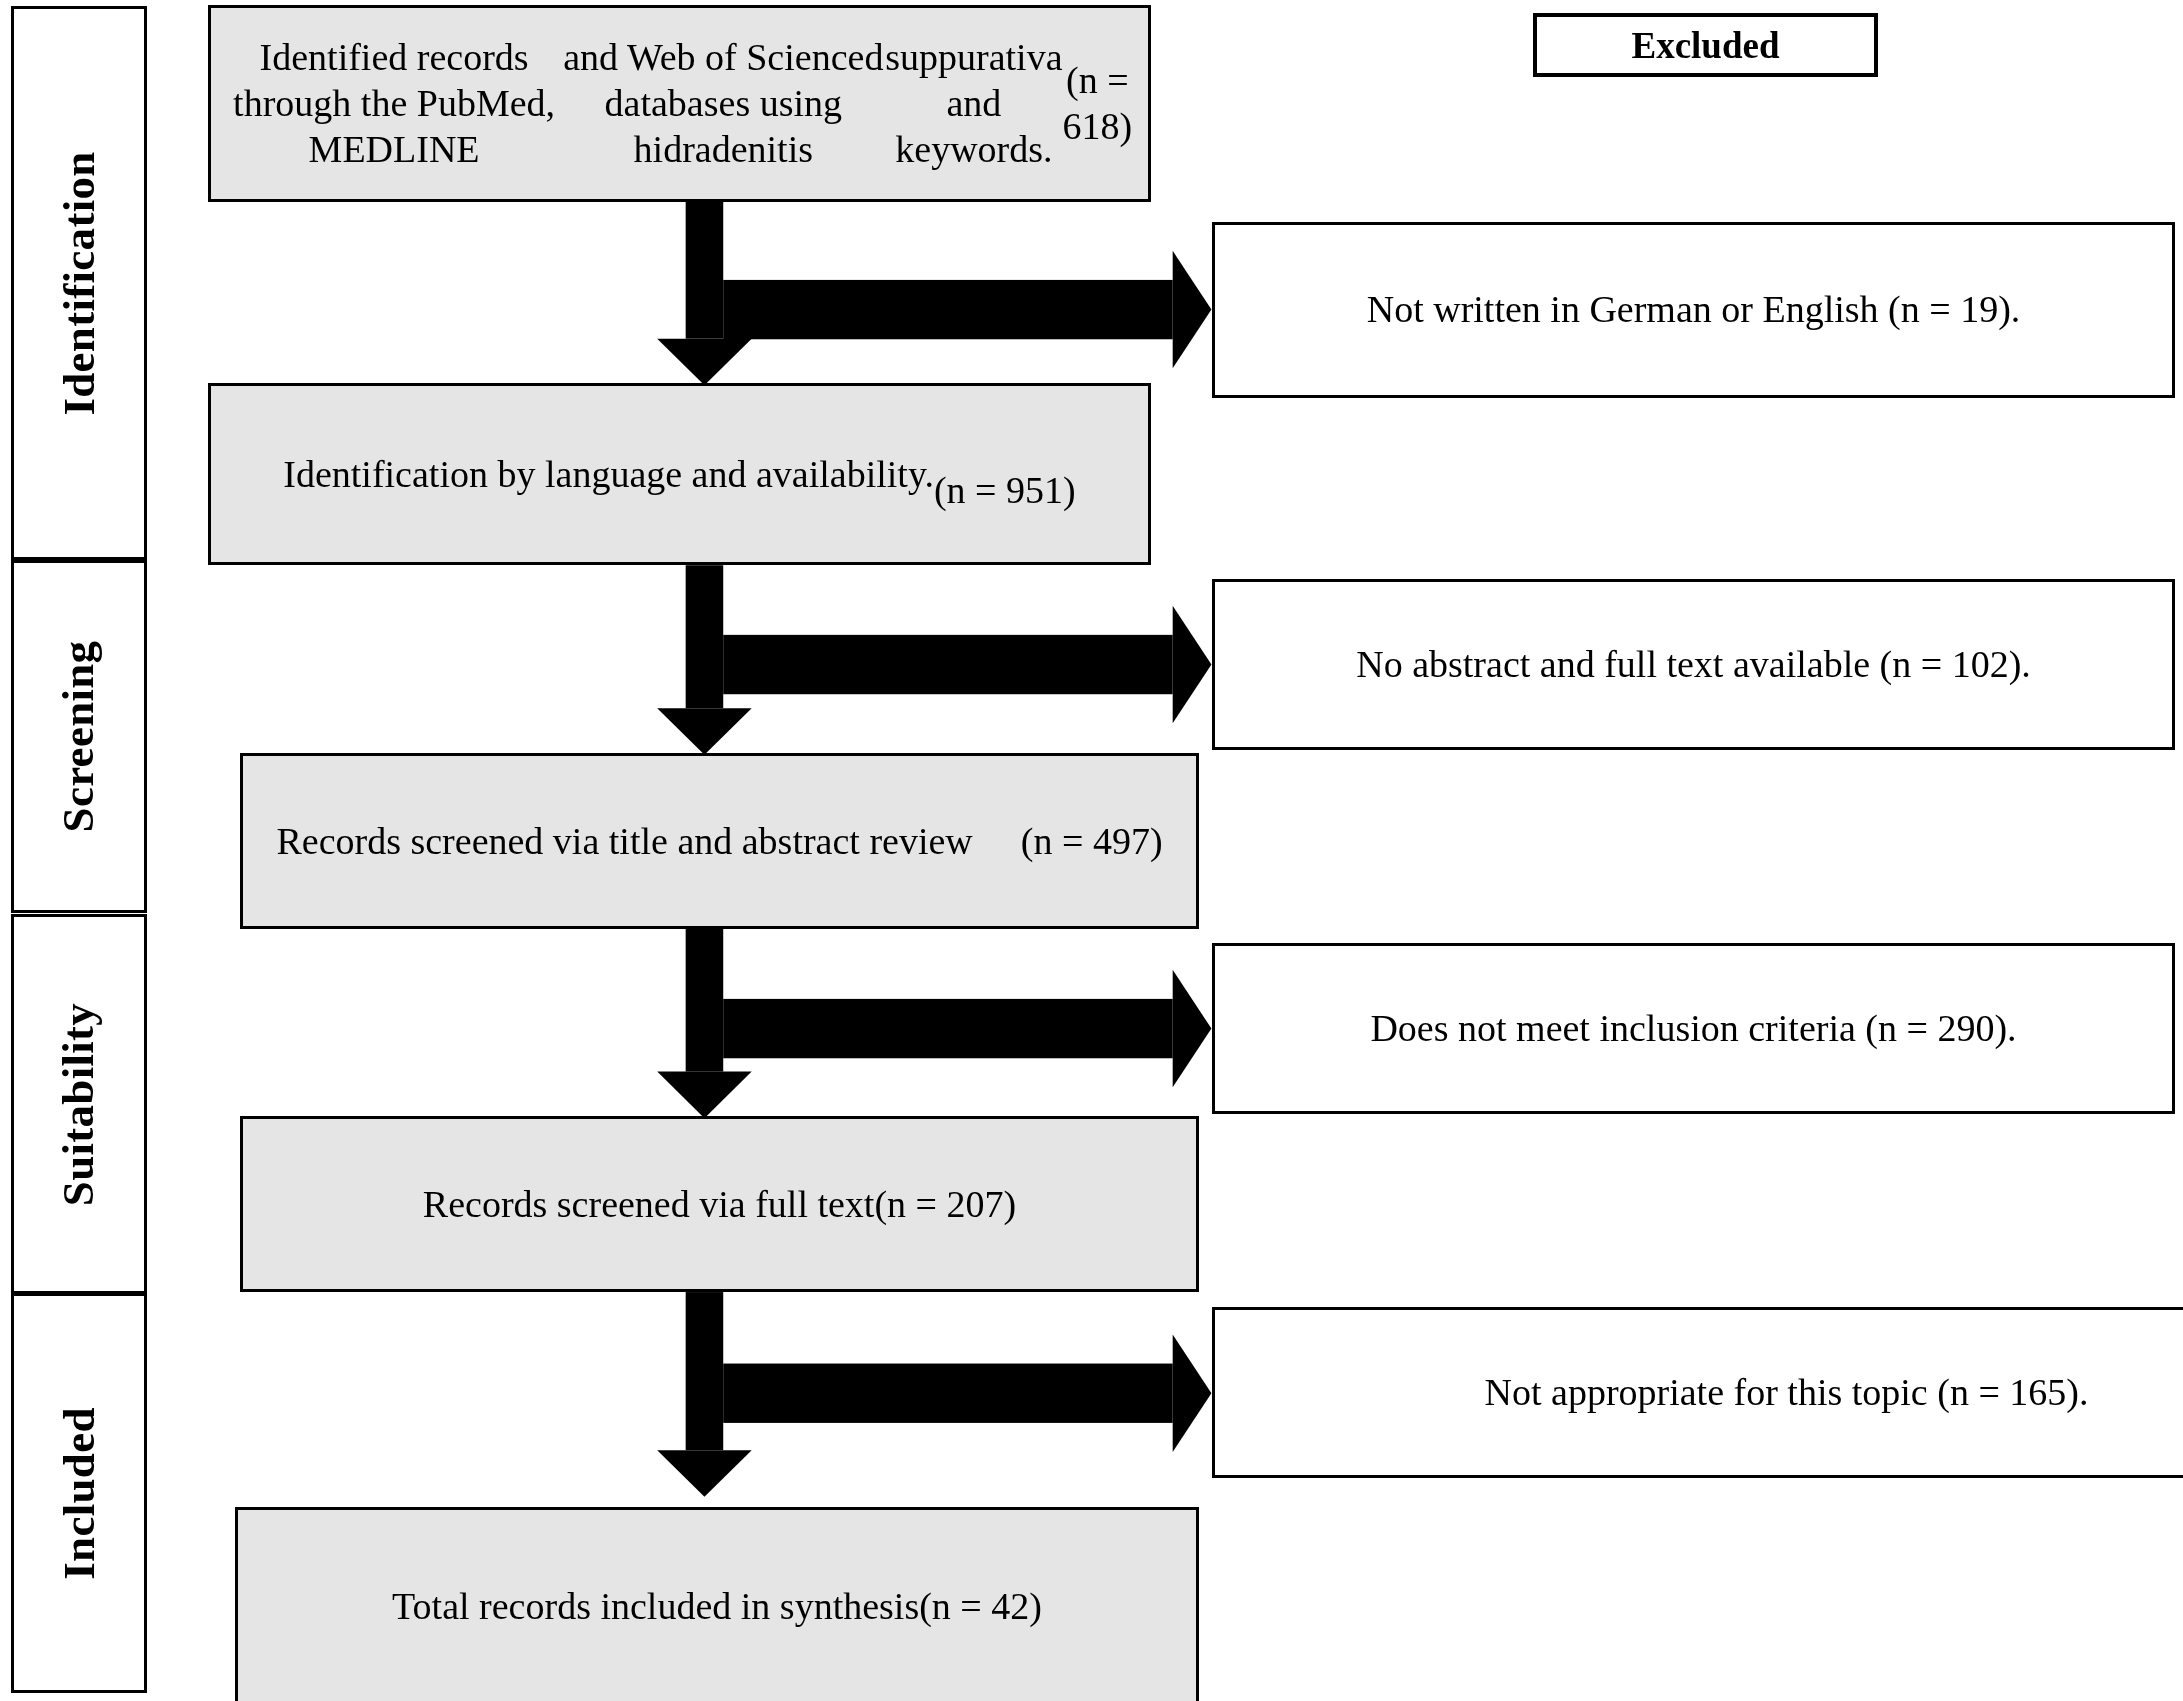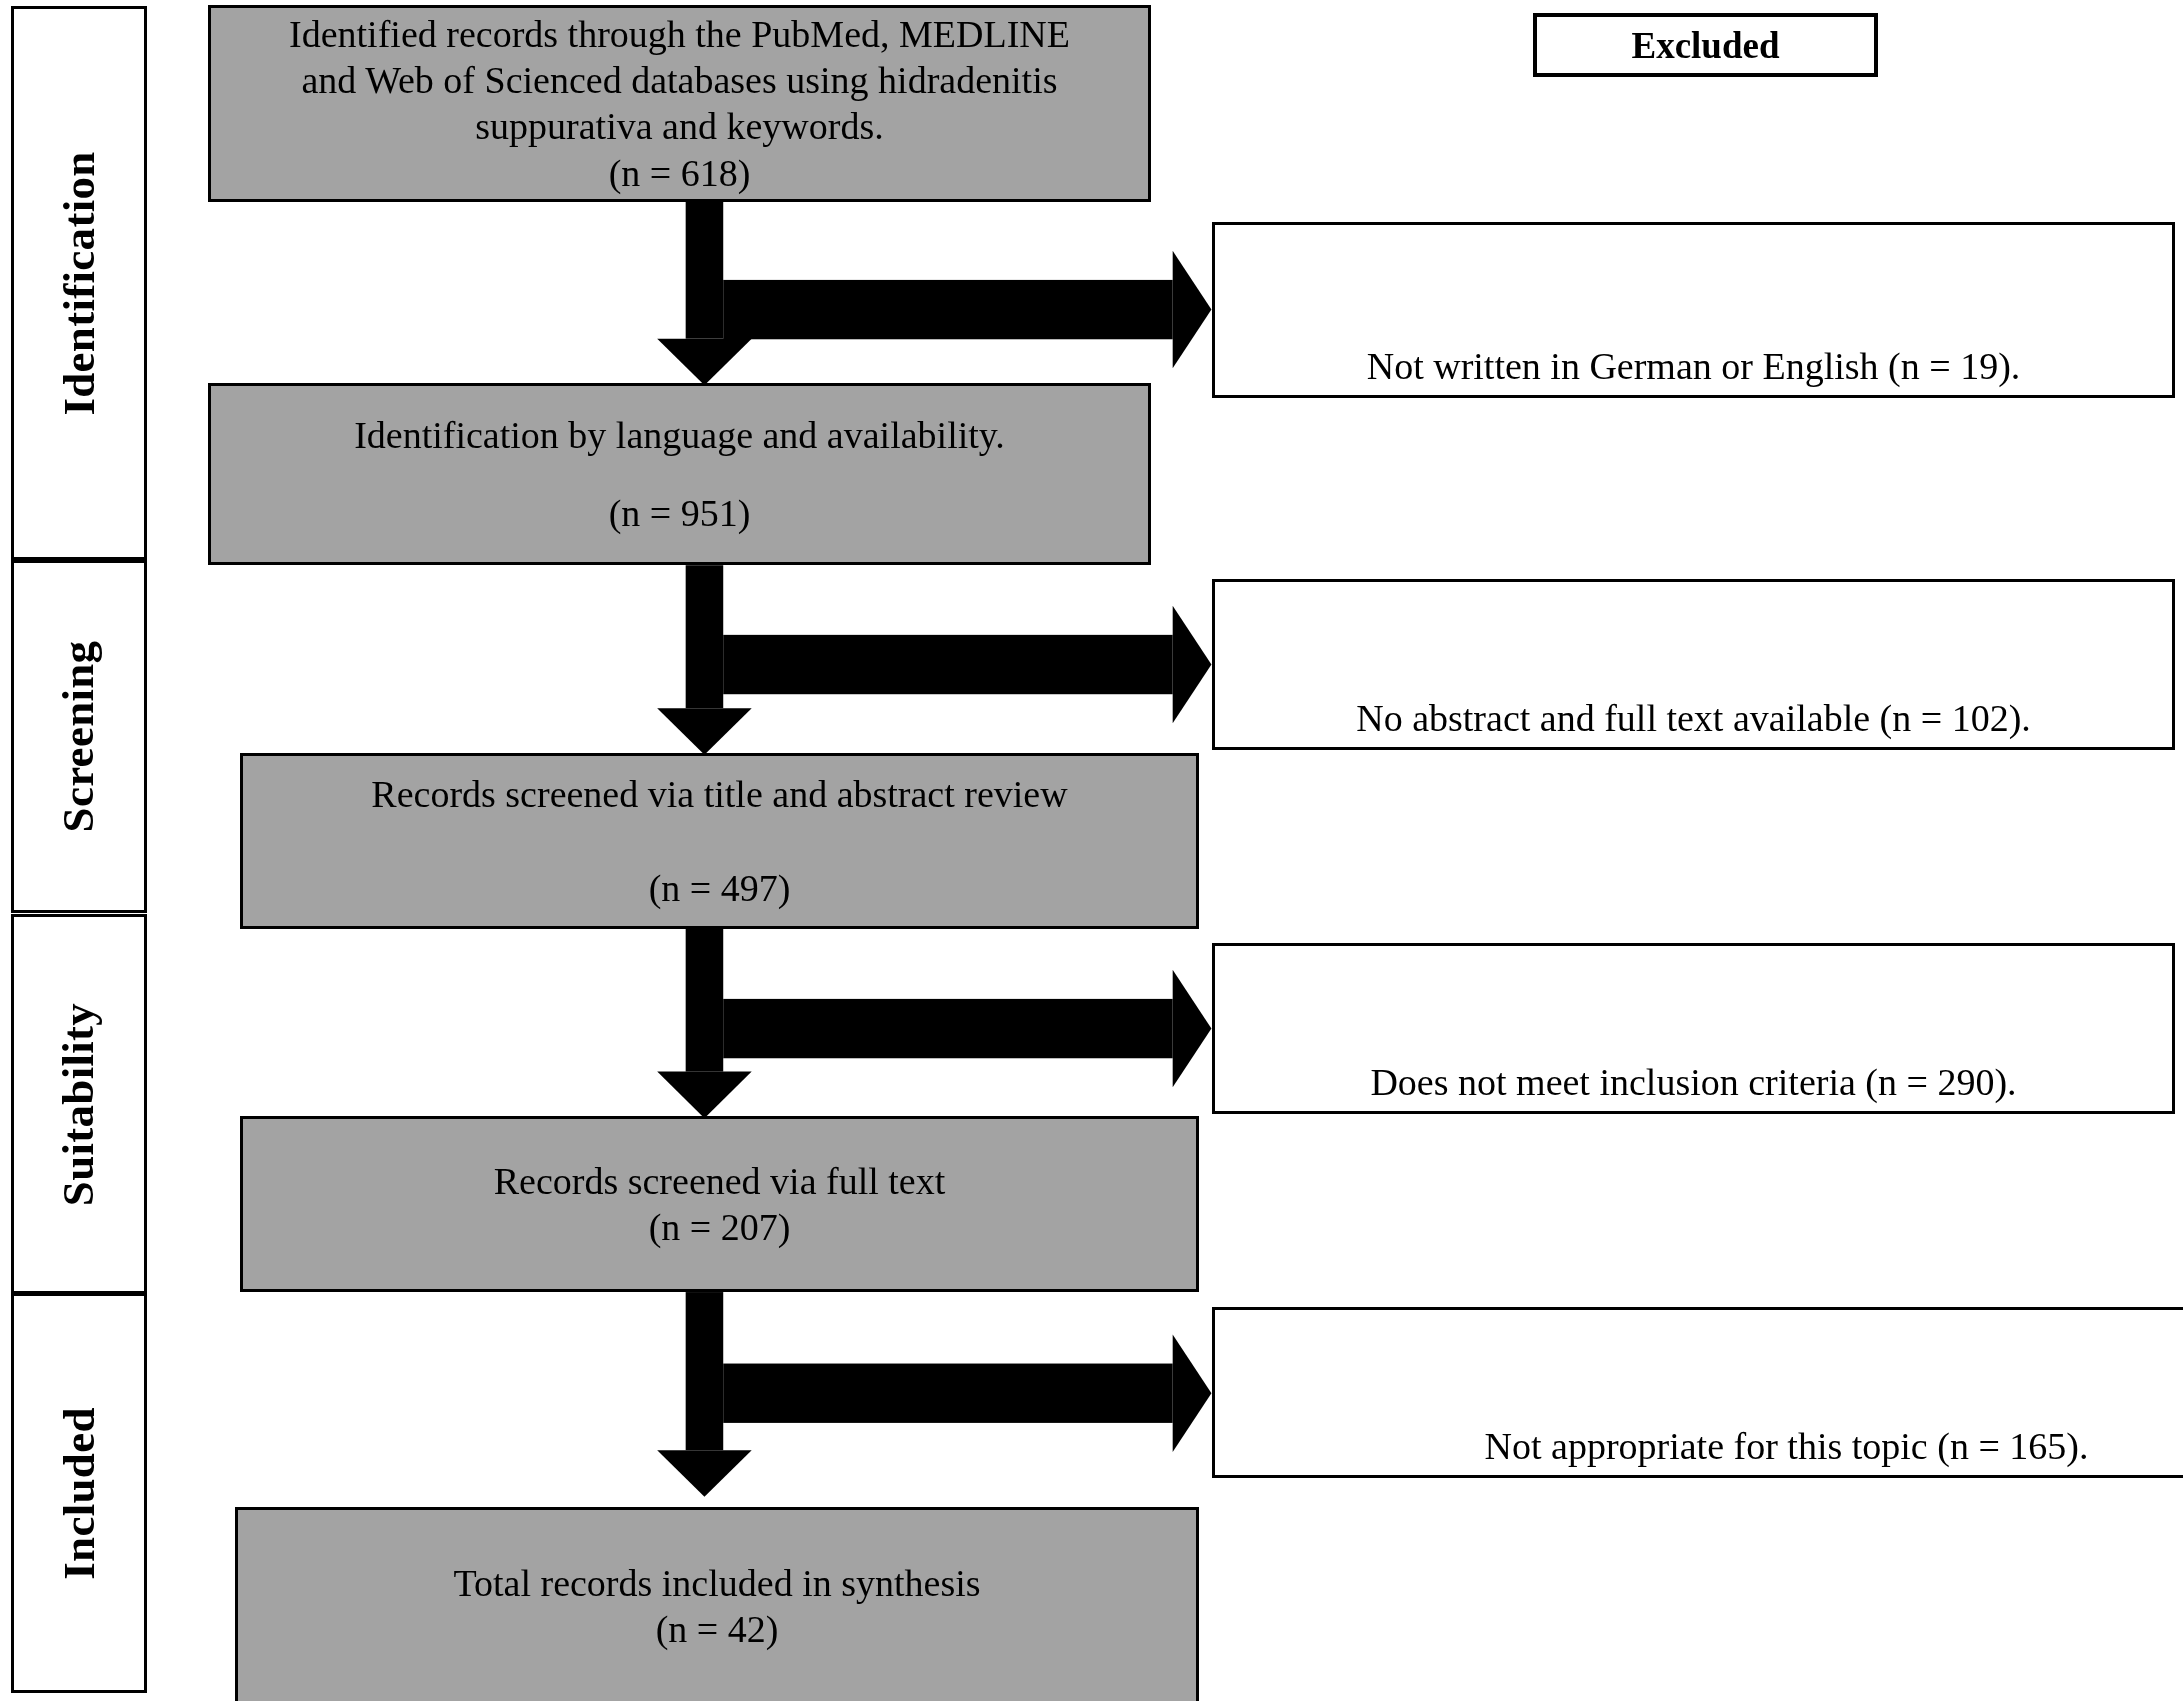--- a/index.html
+++ b/index.html
@@ -37,42 +37,42 @@
     font-weight: bold;
     font-size: 45px;
     letter-spacing: 0.3px;
     line-height: 1;
   }
 
   
   .flow-box {
     position: absolute;
     border: 3.6px solid #000000;
-    background: #a3a3a3;
-    box-sizing: border-box;
-    display: flex;
-    flex-direction: column;
+    background: #e5e5e5;
+    box-sizing: border-box;
+    display: flex;
+    flex-direction: row;
     align-items: center;
     justify-content: center;
     text-align: center;
     font-size: 38px;
     line-height: 1.22;
     padding: 4.8px 15.8px;
   }
   .flow-box .line { display: block; }
   .flow-box.gap-n .n-line { margin-top: 31.5px; }
 
   
   .excl-box {
     position: absolute;
     border: 3.6px solid #000000;
     background: #ffffff;
     box-sizing: border-box;
     display: flex;
-    align-items: flex-end;
+    align-items: center;
     justify-content: center;
     text-align: center;
     font-size: 38px;
     line-height: 1.25;
     padding: 4.8px 18px;
   }
 
   
   .excluded-header {
     position: absolute;

